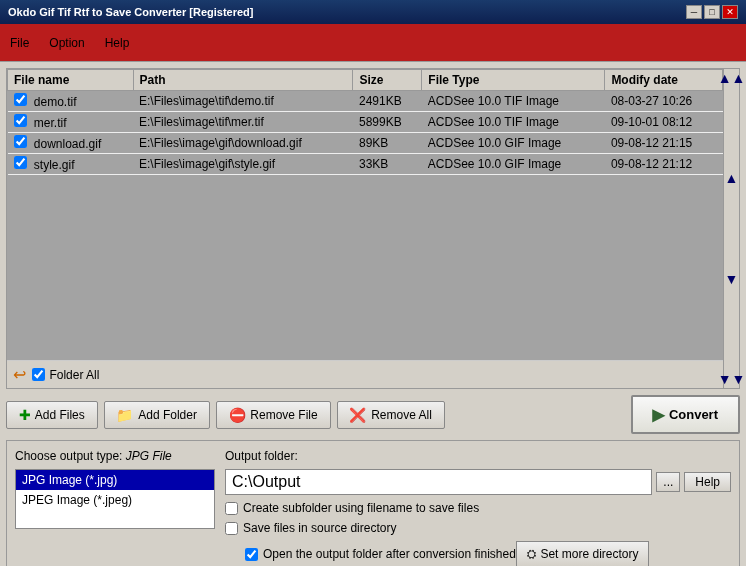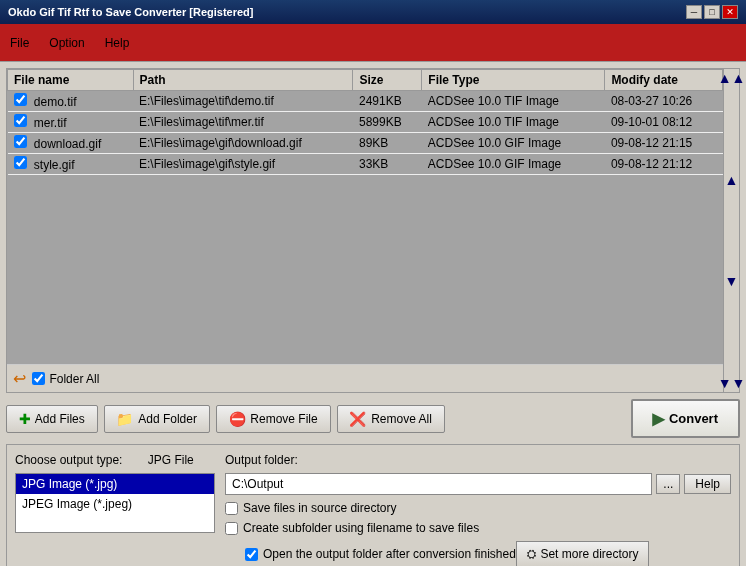--- a/index.html
+++ b/index.html
@@ -210,21 +210,21 @@
     .folder-row {
       display: flex;
       align-items: center;
       gap: 4px;
     }
     .folder-input {
       flex: 1;
       padding: 3px 6px;
       border: 1px solid #888;
       background: white;
-      font-size: 12px;
+      font-size: 16px;
     }
     .folder-btn {
       padding: 2px 6px;
       border: 1px solid #888;
       background: linear-gradient(to bottom, #f0f0f0, #d4d0c8);
       cursor: pointer;
       font-size: 12px;
       min-width: 24px;
     }
     .open-btn {
@@ -367,44 +367,44 @@
     <button class="btn btn-convert" style="margin-left:auto;">
       <span style="color:#336633;font-size:16px;">▶</span>
       <span>Convert</span>
     </button>
   </div>
 
   <div class="output-section">
     <div class="output-left">
       <div class="type-label">
         <span>Choose output type:</span>
-        <span style="margin-left:22px;">JPG File</span>
+        <span style="margin-left:0;font-style:italic;">JPG File</span>
       </div>
       <div class="type-list" id="type-list-el">
       <div class="type-list-item selected">JPG Image (*.jpg)</div>
           <div class="type-list-item">JPEG Image (*.jpeg)</div>
         </div>
     </div>
 
     <div class="output-right">
       <div class="output-folder-label">
         <span>Output folder:</span>
       </div>
       <div class="folder-row">
         <input class="folder-input" type="text" value="C:\Output" style="">
         <button class="folder-btn">...</button>
         <button class="open-btn">Help</button>
       </div>
       <div class="checkbox-row">
         <input type="checkbox" style="">
-        <span>Save files in source directory</span>
+        <span>Create subfolder using filename to save files</span>
       </div>
       <div class="checkbox-row">
         <input type="checkbox" style="">
-        <span>Create subfolder using filename to save files</span>
+        <span>Save files in source directory</span>
       </div>
       <div style="display:flex;align-items:center;padding-left:20px;">
         <div class="checkbox-row">
           <input type="checkbox" checked="" style="">
           <span>Open the output folder after conversion finished</span>
         </div>
         <button class="params-btn">
           <span>⛭</span>
           <span>Set more directory</span>
         </button>

